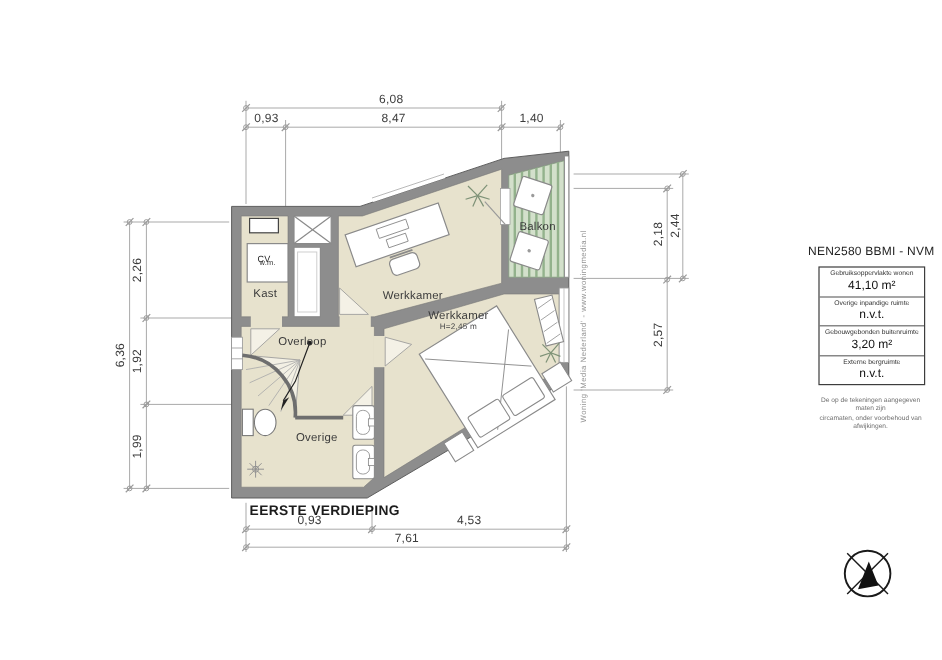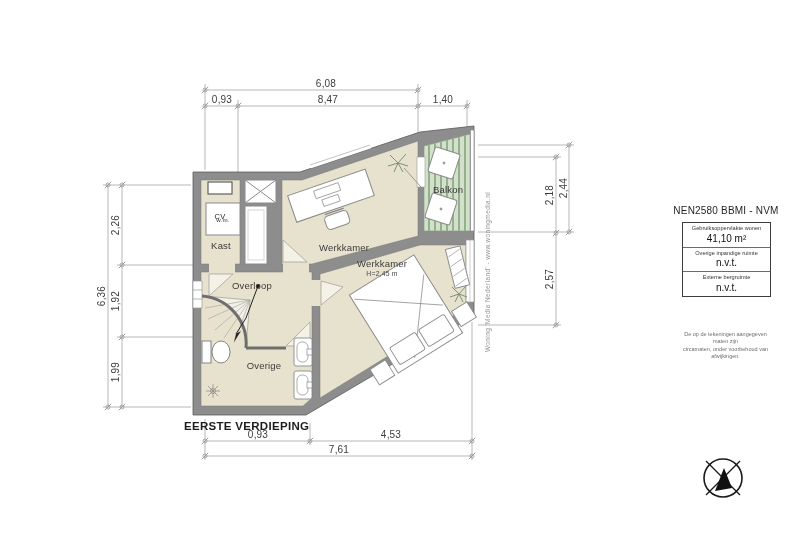--- a/index.html
+++ b/index.html
@@ -269,35 +269,39 @@
   <span class="lbl room" style="left:344px;top:222px;margin-top:25px;">Werkkamer</span>
   <span class="lbl room" style="left:448px;top:189px;">Balkon</span>
   <span class="lbl room" style="left:382px;top:263px;">Werkkamer</span>
   <span class="lbl sub" style="left:382px;top:273px;">H=2,45 m</span>
   <span class="lbl room" style="left:252px;top:285px;">Overloop</span>
   <span class="lbl room" style="left:264px;top:365px;">Overige</span>
   <span class="lbl room" style="left:221px;top:245px;">Kast</span>
   <span class="lbl cv" style="left:220px;top:188px;">CV</span>
   <span class="lbl wm" style="left:223px;top:219px;">w.m.</span>
 
-  <span class="floor-title" style="left:184px;top:420px;">EERSTE VERDIEPING</span>
+  <span class="floor-title" style="left:208px;top:420px;">EERSTE VERDIEPING</span>
 
   <span class="watermark" style="left:487px;top:272px;">Woning 'Media Nederland' - www.woningmedia.nl</span>
 
   <span class="legend-title" style="left:726px;top:210px;">NEN2580 BBMI - NVM</span>
   <div class="legend" style="left:682px;top:222px;width:87px;">
     <div class="legend-row">
       <div class="legend-label">Gebruiksoppervlakte wonen</div>
       <div class="legend-value">41,10 m²</div>
     </div>
     <div class="legend-row">
       <div class="legend-label">Overige inpandige ruimte</div>
       <div class="legend-value">n.v.t.</div>
     </div>
     <div class="legend-row">
+      <div class="legend-label">Gebouwgebonden buitenruimte</div>
+      <div class="legend-value">3,20 m²</div>
+    </div>
+    <div class="legend-row">
       <div class="legend-label">Externe bergruimte</div>
       <div class="legend-value">n.v.t.</div>
     </div>
   </div>
   <div class="disclaimer" style="left:682px;top:331px;width:87px;">
     <div>De op de tekeningen aangegeven maten zijn</div>
     <div>circamaten, onder voorbehoud van afwijkingen.</div>
   </div>
 
 </div>

